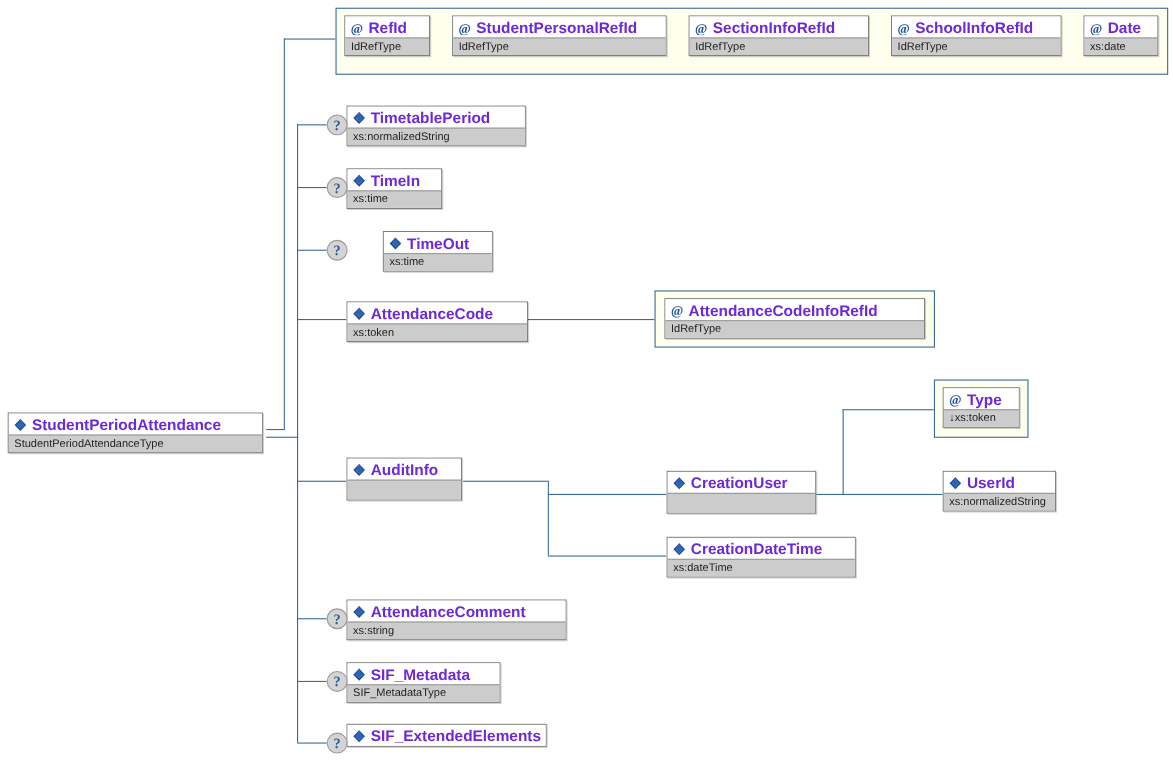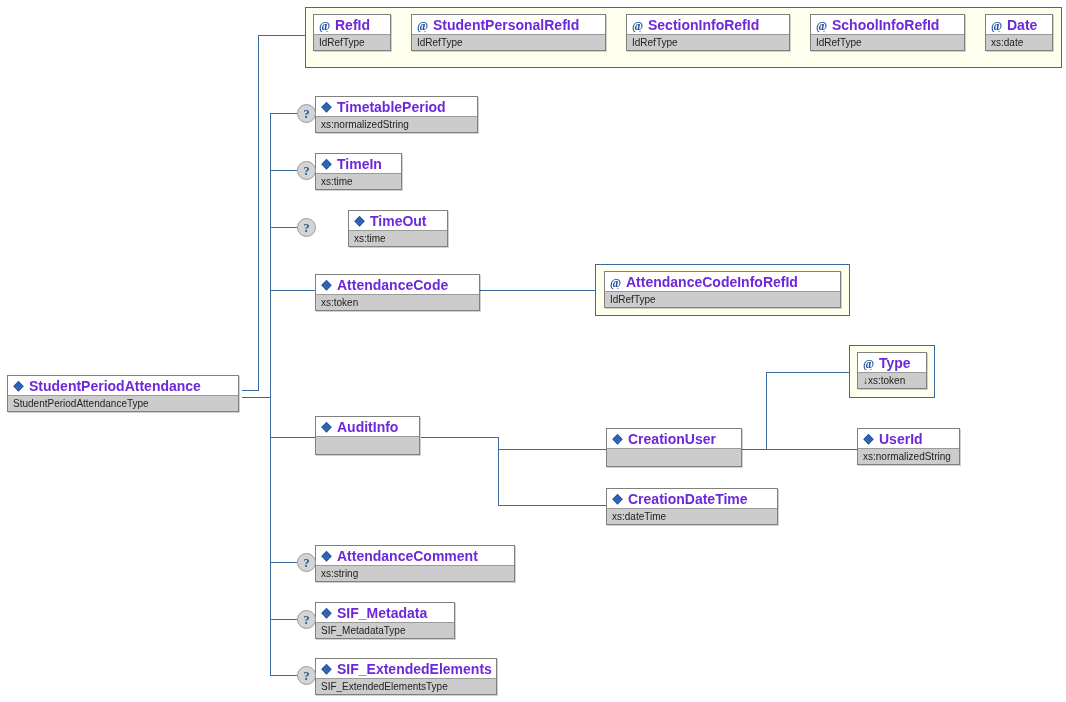--- a/index.html
+++ b/index.html
@@ -389,16 +389,15 @@
     <div class="title">
       <span class="icon">
         <svg width="13" height="13" viewBox="0 0 13 13">
           <polygon points="6.5,0.8 11.8,6.3 6.5,11.8 1.2,6.3" fill="#1f4e9c"></polygon>
           <polygon points="6.5,3.2 9.6,6.3 6.5,9.4 3.4,6.3" fill="#f0c419"></polygon>
           <polygon points="6.5,0.8 9.6,6.3 6.5,9.4 3.4,6.3" fill="#2a63bd"></polygon>
         </svg>
       </span>
       <span class="label">SIF_ExtendedElements</span>
     </div>
-    <div class="typebar">SIF_ExtendedElementsType</div>
   </div>
 
 </div>
 
 </body></html>

